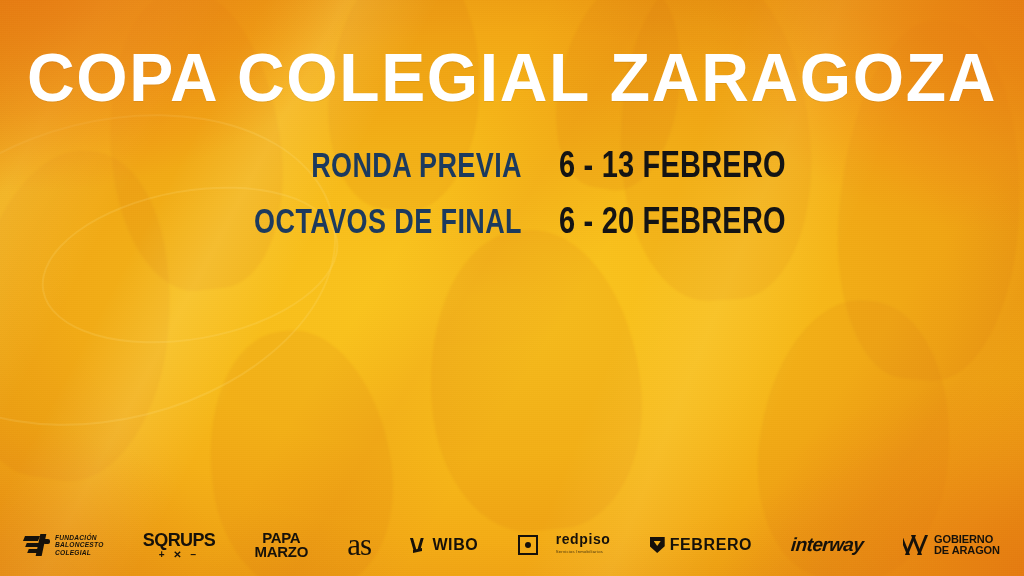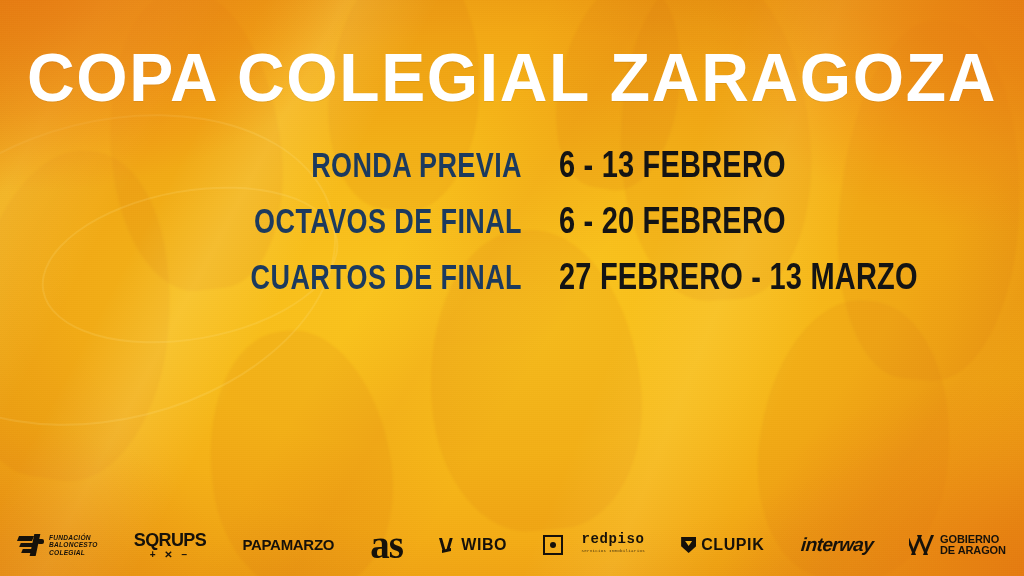--- a/index.html
+++ b/index.html
@@ -137,21 +137,21 @@
   }
 
   
   .sponsors {
     position:absolute;
     left:0; right:0; bottom:0;
     height:62px;
     display:flex;
     align-items:center;
     justify-content:space-between;
-    padding:0 18px;
+    padding:0 24px;
   }
   .logo {
     display:flex;
     align-items:center;
     color:#16110A;
     flex:0 0 auto;
   }
 
   
   .logo-fbc { gap:5px; }
@@ -168,40 +168,40 @@
     font-size:6.6px; font-weight:bold; line-height:7.4px;
     letter-spacing:.25px; font-style:italic;
   }
 
   
   .logo-sqrups { flex-direction:column; align-items:center; gap:0; }
   .sqrups-name { font-size:18px; font-weight:bold; letter-spacing:-.6px; }
   .sqrups-syms { font-size:10px; font-weight:bold; letter-spacing:3px; margin-top:-2px; }
 
   
-  .logo-papa { flex-direction:row; line-height:14px; }
+  .logo-papa { flex-direction:column; line-height:14px; }
   .papa-a { font-size:15px; font-weight:bold; letter-spacing:-.3px; }
   .papa-b { font-size:15px; font-weight:bold; letter-spacing:-.3px; }
 
   
-  .logo-as { font-family:"Liberation Serif", serif; font-size:39px; font-weight:bold; letter-spacing:-1px; line-height:30px; }
+  .logo-as { font-family:"Liberation Serif", serif; font-size:31px; font-weight:normal; letter-spacing:-1px; line-height:30px; }
 
   
   .logo-wibo { gap:5px;align-items:center; }
   .wibo-mark {
     width:17px; height:17px; position:relative; flex:0 0 auto;
   }
   .wibo-mark i { position:absolute; background:#16110A; display:block; }
   .wibo-v1 { left:2px; top:1px; width:3px; height:14px; transform:skewX(16deg); }
   .wibo-v2 { left:9px; top:1px; width:3px; height:12px; transform:skewX(-16deg); border-radius:0 0 3px 3px; }
   .wibo-v3 { left:3px; top:12px; width:9px; height:3px; transform:skewY(-12deg); }
   .wibo-name { font-size:16px; font-weight:bold; letter-spacing:.6px; }
 
   
-  .logo-redpiso { gap:18px;font-family:Liberation Mono, monospace; }
+  .logo-redpiso { gap:18px; }
   .rp-mark {
     width:20px; height:20px; border:2.4px solid #16110A;
     display:flex; align-items:center; justify-content:center; flex:0 0 auto;
   }
   .rp-dot { width:6px; height:6px; border-radius:50%; background:#16110A; }
   .rp-text { line-height:11px; }
   .rp-name { font-size:14px; font-weight:bold; letter-spacing:.6px; }
   .rp-sub { font-size:4.2px; letter-spacing:.25px; opacity:.8; margin-top:1px; }
 
   
@@ -274,24 +274,20 @@
       <div class="row">
         <div class="label">RONDA PREVIA</div>
         <div class="date">6 - 13 FEBRERO</div>
       </div>
 
       <div class="row">
         <div class="label">OCTAVOS DE FINAL</div>
         <div class="date">6 - 20 FEBRERO</div>
       </div>
 
-      <div class="row">
-        <div class="label">CUARTOS DE FINAL</div>
-        <div class="date">27 FEBRERO - 13 MARZO</div>
-      </div>
 
 
 
     </div>
 
     <div class="sponsors">
 
       <div class="logo logo-fbc">
         <span class="fbc-mark">
           <i class="fbc-a"></i>
@@ -333,21 +329,21 @@
           <span class="rp-dot"></span>
         </span>
         <span class="rp-text">
           <span class="rp-name">redpiso</span>
           <span class="rp-sub" style="display:block;">Servicios Inmobiliarios</span>
         </span>
       </div>
 
       <div class="logo logo-clupik">
         <span class="clupik-mark"></span>
-        <span class="clupik-name">CLUPIK</span>
+        <span class="clupik-name">FEBRERO</span>
       </div>
 
       <div class="logo logo-interway">interway</div>
 
       <div class="logo logo-gobierno">
         <span class="gob-mark">
           <i></i>
             <i></i>
             <i></i>
             <i></i>

